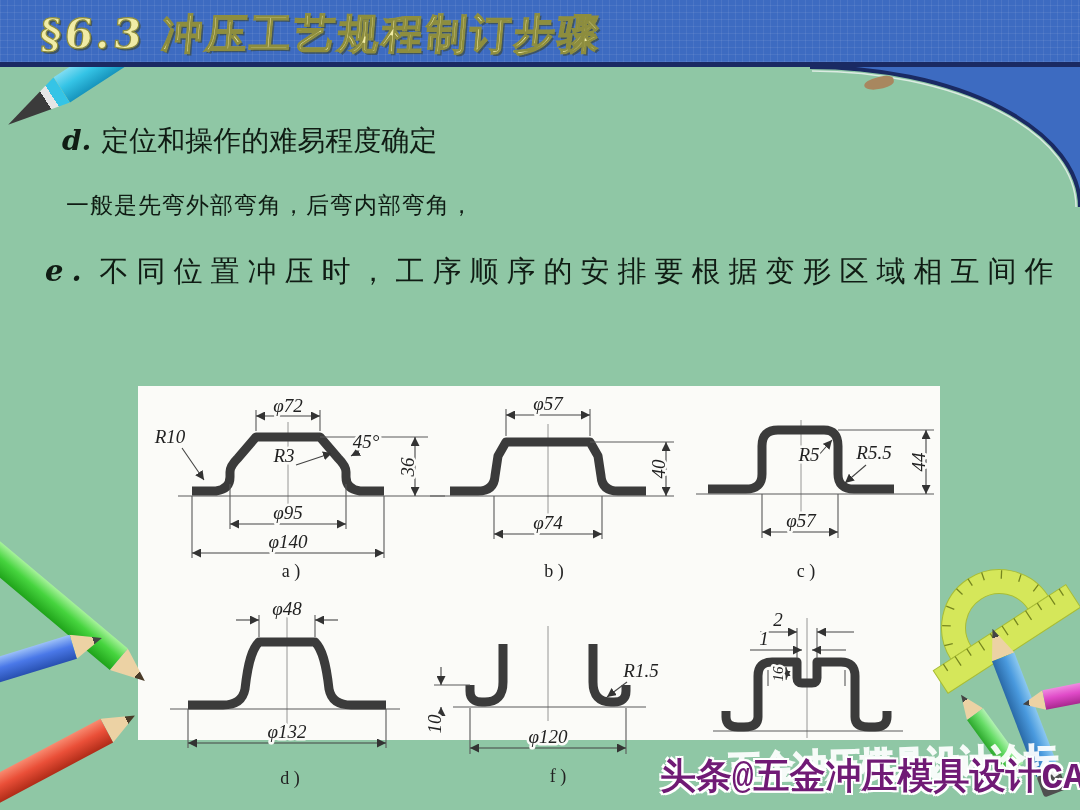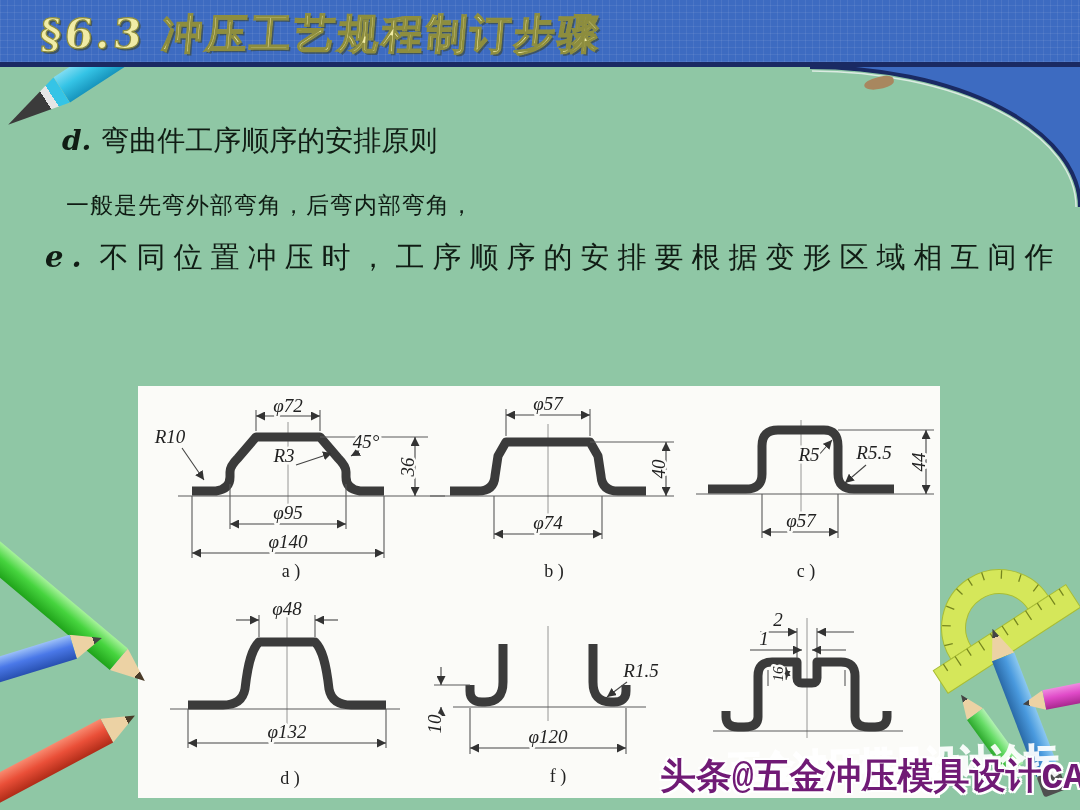--- a/index.html
+++ b/index.html
@@ -18,25 +18,25 @@
     font-family:"DejaVu Serif",serif;white-space:nowrap;}
 
   
   #corner{position:absolute;top:67px;right:0;width:270px;height:140px;z-index:1;}
 
   
   .para{position:absolute;color:#101c14;white-space:nowrap;z-index:2;}
   .marker{font-weight:bold;font-style:italic;font-family:"DejaVu Serif",serif;padding-right:10px;}
   #para-d{left:62px;top:122px;font-size:28px;}
   #para-general{left:66px;top:190px;font-size:23px;letter-spacing:1px;}
-  #para-e1{left:45px;top:238px;font-size:29px;letter-spacing:8px;}
+  #para-e1{left:45px;top:252px;font-size:29px;letter-spacing:8px;}
   #para-e2{left:20px;top:310px;font-size:29px;letter-spacing:1px;}
 
   
-  #panel{position:absolute;left:138px;top:386px;width:802px;height:412px;background:#fbfbf8;z-index:3;}
+  #panel{position:absolute;left:138px;top:386px;width:802px;height:354px;background:#fbfbf8;z-index:3;}
   #panel svg{display:block;}
   .pt{stroke:#3b3b3b;stroke-width:9;fill:none;stroke-linejoin:round;}
   .tl{stroke:#5a5a5a;stroke-width:1.1;fill:none;}
   .cl{stroke:#8a8a8a;stroke-width:0.9;fill:none;}
   .dl{stroke:#444;stroke-width:1.1;}
   .da{stroke:#444;stroke-width:1.1;fill:none;}
   .dim{font:italic 19px "Liberation Serif","DejaVu Serif",serif;fill:#222;text-anchor:middle;
        paint-order:stroke;stroke:#fbfbf8;stroke-width:5px;stroke-linejoin:round;}
   .lab{font:18px "Liberation Serif","DejaVu Serif",serif;fill:#222;text-anchor:middle;}
 
@@ -64,21 +64,21 @@
   <svg id="corner" width="270" height="140" viewBox="0 0 270 140">
     <path d="M0 0 A270 140 0 0 1 270 140 L270 0 Z" fill="#3d6bc1"></path>
     <path d="M0 0 A270 140 0 0 1 270 140" fill="none" stroke="#1a2a63" stroke-width="4"></path>
     <path d="M2 4 A266 136 0 0 1 266 140" fill="none" stroke="#dcebe2" stroke-width="1.5"></path>
   </svg>
 
   <div id="titlebar">
     <div id="title-text">§6.3 冲压工艺规程制订步骤</div>
   </div>
 
-  <div class="para" id="para-d"><span class="marker">d.</span><span>弯曲件工序顺序的安排原则</span></div>
+  <div class="para" id="para-d"><span class="marker">d.</span><span>定位和操作的难易程度确定</span></div>
   <div class="para" id="para-general"><span>一般是先弯外部弯角，后弯内部弯角，</span></div>
   <div class="para" id="para-e1"><span class="marker">e.</span><span>不同位置冲压时，工序顺序的安排要根据变形区域相互间作</span></div>
 
   <div id="panel">
     <svg width="802" height="412" viewBox="0 0 802 412">
       <defs>
         <marker id="arw" viewBox="0 0 8 8" refX="8" refY="4" markerWidth="9" markerHeight="9" orient="auto-start-reverse" markerUnits="userSpaceOnUse">
           <path d="M0 0 L8 4 L0 8 Z" fill="#333"></path>
         </marker>
       </defs>

